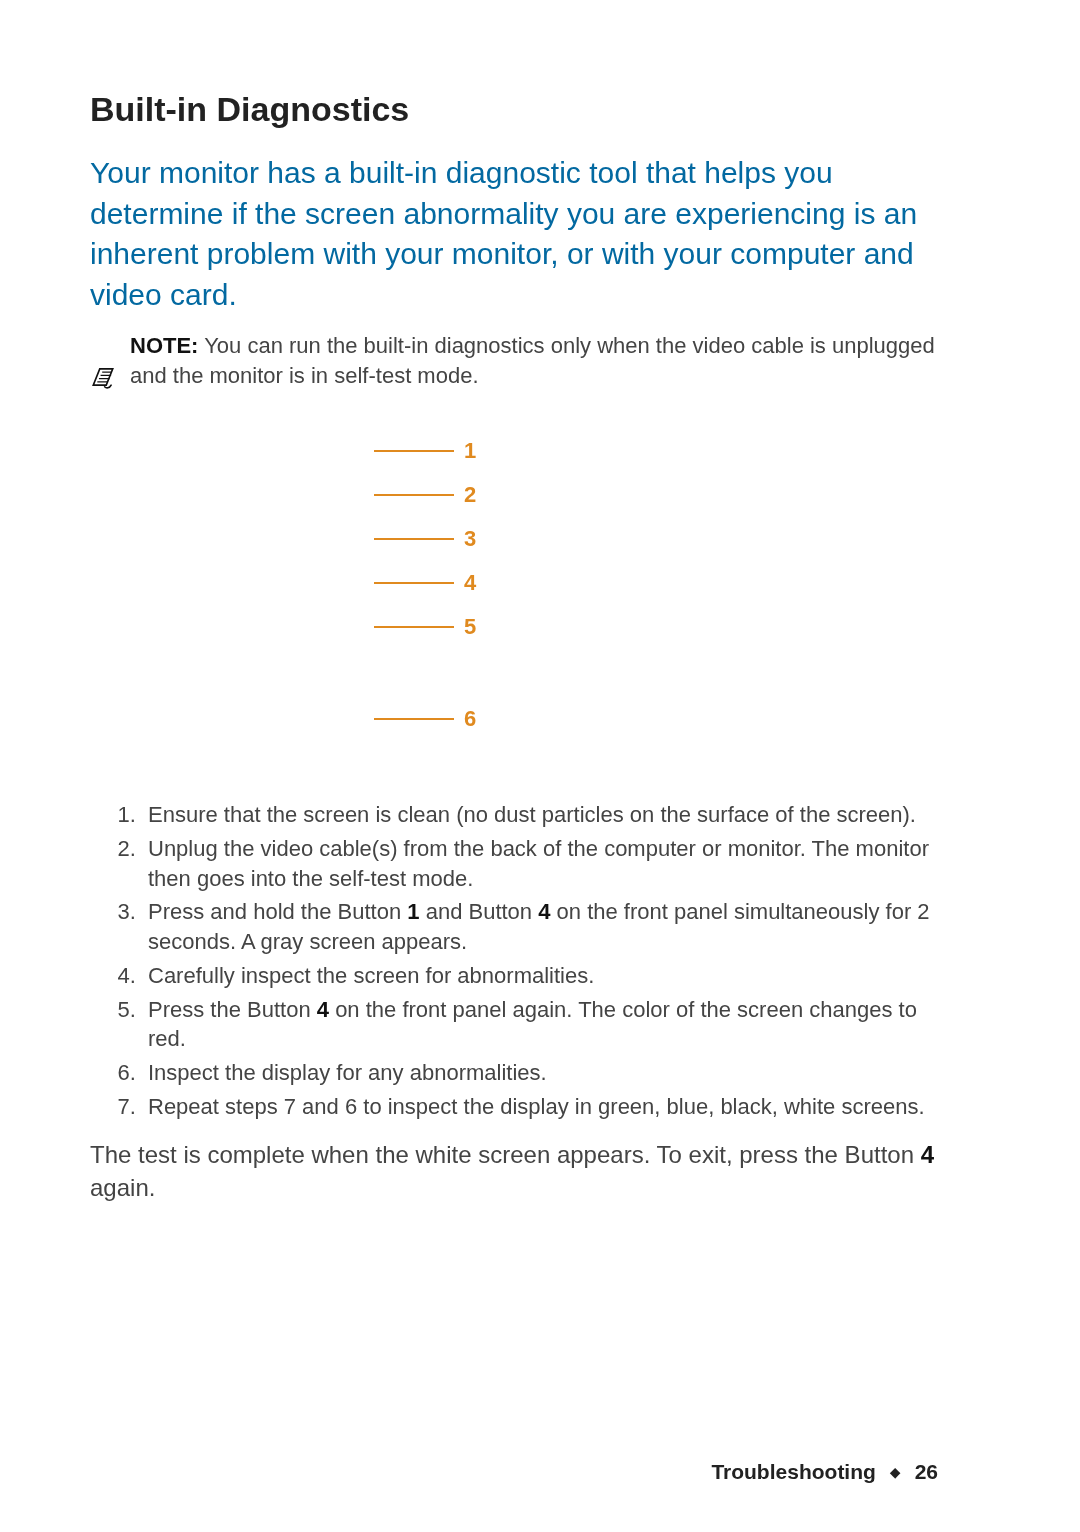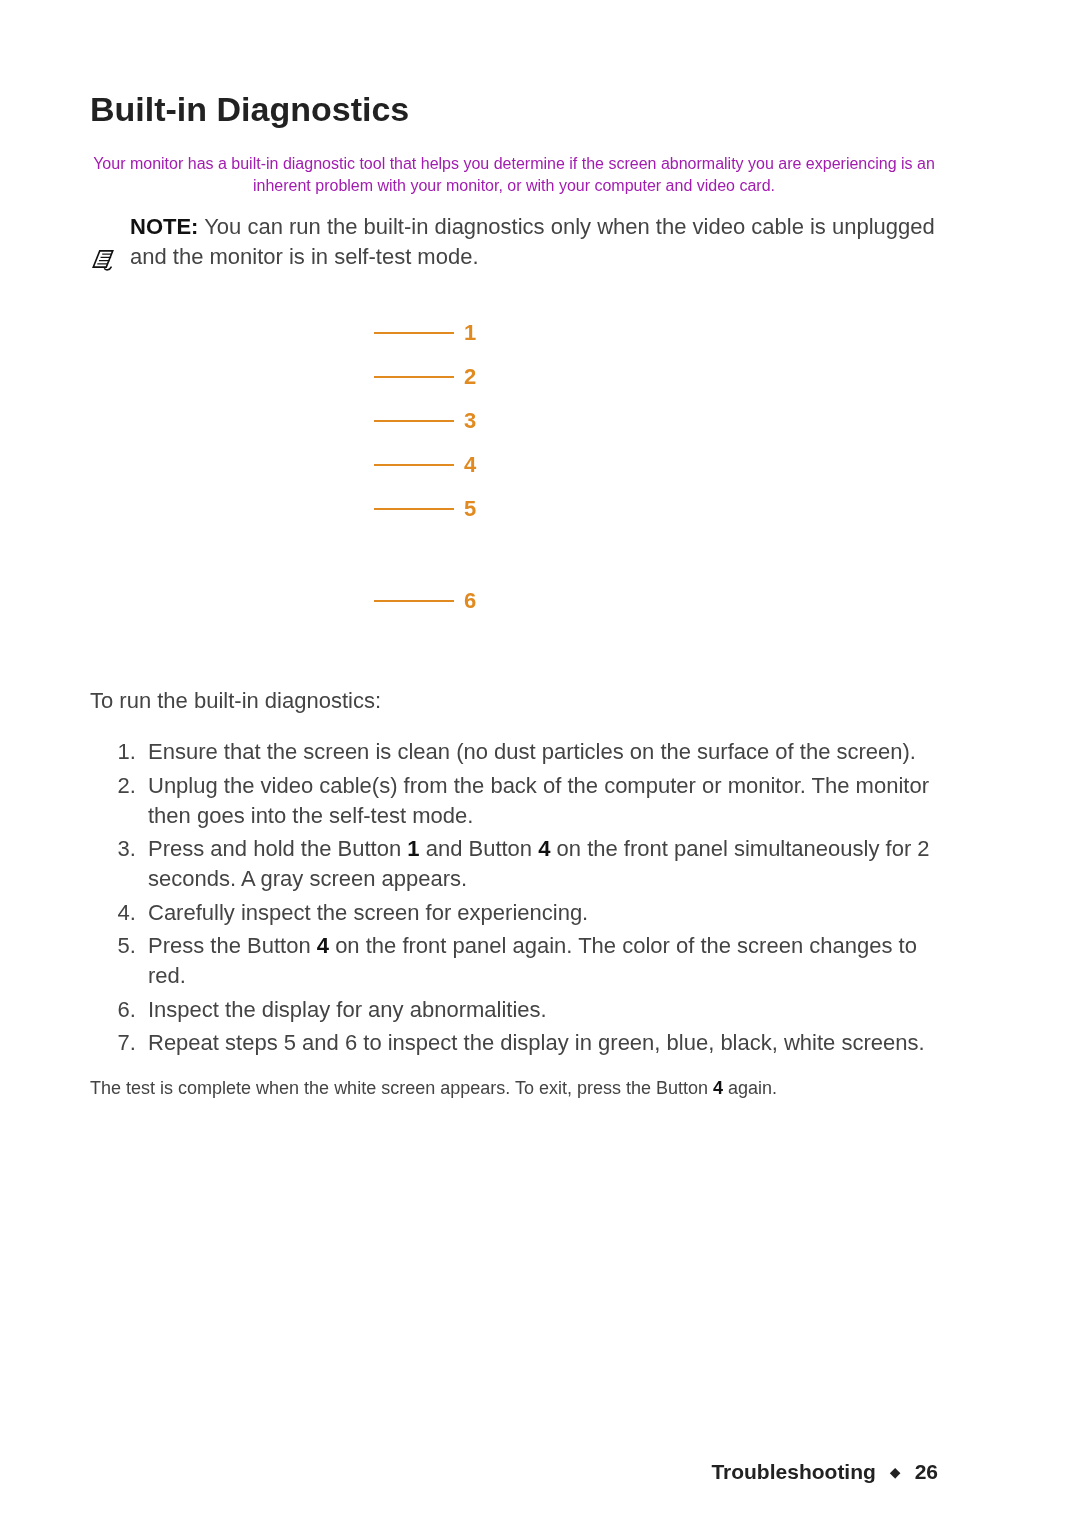--- a/index.html
+++ b/index.html
@@ -18,25 +18,24 @@
     flex-direction: column;
     position: relative;
   }
   h1 {
     font-size: 34px;
     font-weight: 700;
     margin: 0 0 24px 0;
     color: #222;
   }
   .intro {
-    font-size: 16px;
-    line-height: 1.35;
-    color: #a21caf;
+    font-size: 30px;
+    line-height: 1.35;
+    color: #0369a1;
     margin: 0 0 10px 0;
-    text-align: center;
   }
   .note-row {
     display: flex;
     align-items: flex-end;
     gap: 14px;
     margin: 6px 0 8px 0;
   }
   .note-icon {
     width: 26px;
     height: 26px;
@@ -90,21 +89,21 @@
     padding-left: 44px;
     margin: 8px;
   }
   ol.steps li {
     margin: 4px 0;
     padding-left: 6px;
   }
   ol.steps li .step-text b { font-weight: 700; color: #111; }
 
   .para {
-    font-size: 18px;
+    font-size: 24px;
     line-height: 1.35;
     color: #444;
     margin: 6px 0 0 0;
   }
   .para b { font-weight: 700; color: #111; }
 
   .footer {
     position: absolute;
     bottom: 48px;
     right: 90px;
@@ -170,30 +169,29 @@
     <div class="diag-item" style="top:176px;">
       <span class="diag-line"></span>
       <span class="diag-num">5</span>
     </div>
     <div class="diag-item" style="top:268px;">
       <span class="diag-line"></span>
       <span class="diag-num">6</span>
     </div>
   </div>
 
-  <p class="lead">To run the built-in diagnostics:</p>
 
   <ol class="steps">
     <li><span class="step-text">Ensure that the screen is clean (no dust particles on the surface of the screen).</span></li>
     <li><span class="step-text">Unplug the video cable(s) from the back of the computer or monitor. The monitor then goes into the self-test mode.</span></li>
     <li><span class="step-text">Press and hold the Button <b>1</b> and Button <b>4</b> on the front panel simultaneously for 2 seconds. A gray screen appears.</span></li>
-    <li><span class="step-text">Carefully inspect the screen for experiencing.</span></li>
+    <li><span class="step-text">Carefully inspect the screen for abnormalities.</span></li>
     <li><span class="step-text">Press the Button <b>4</b> on the front panel again. The color of the screen changes to red.</span></li>
     <li><span class="step-text">Inspect the display for any abnormalities.</span></li>
-    <li><span class="step-text">Repeat steps 5 and 6 to inspect the display in green, blue, black, white screens.</span></li>
+    <li><span class="step-text">Repeat steps 7 and 6 to inspect the display in green, blue, black, white screens.</span></li>
   </ol>
 
   <p class="para">The test is complete when the white screen appears. To exit, press the Button <b>4</b> again.</p>
 
   <div class="footer">
     <span class="section">Troubleshooting</span>
     <span class="diamond">◆</span>
     <span class="page-num">26</span>
   </div>
 

